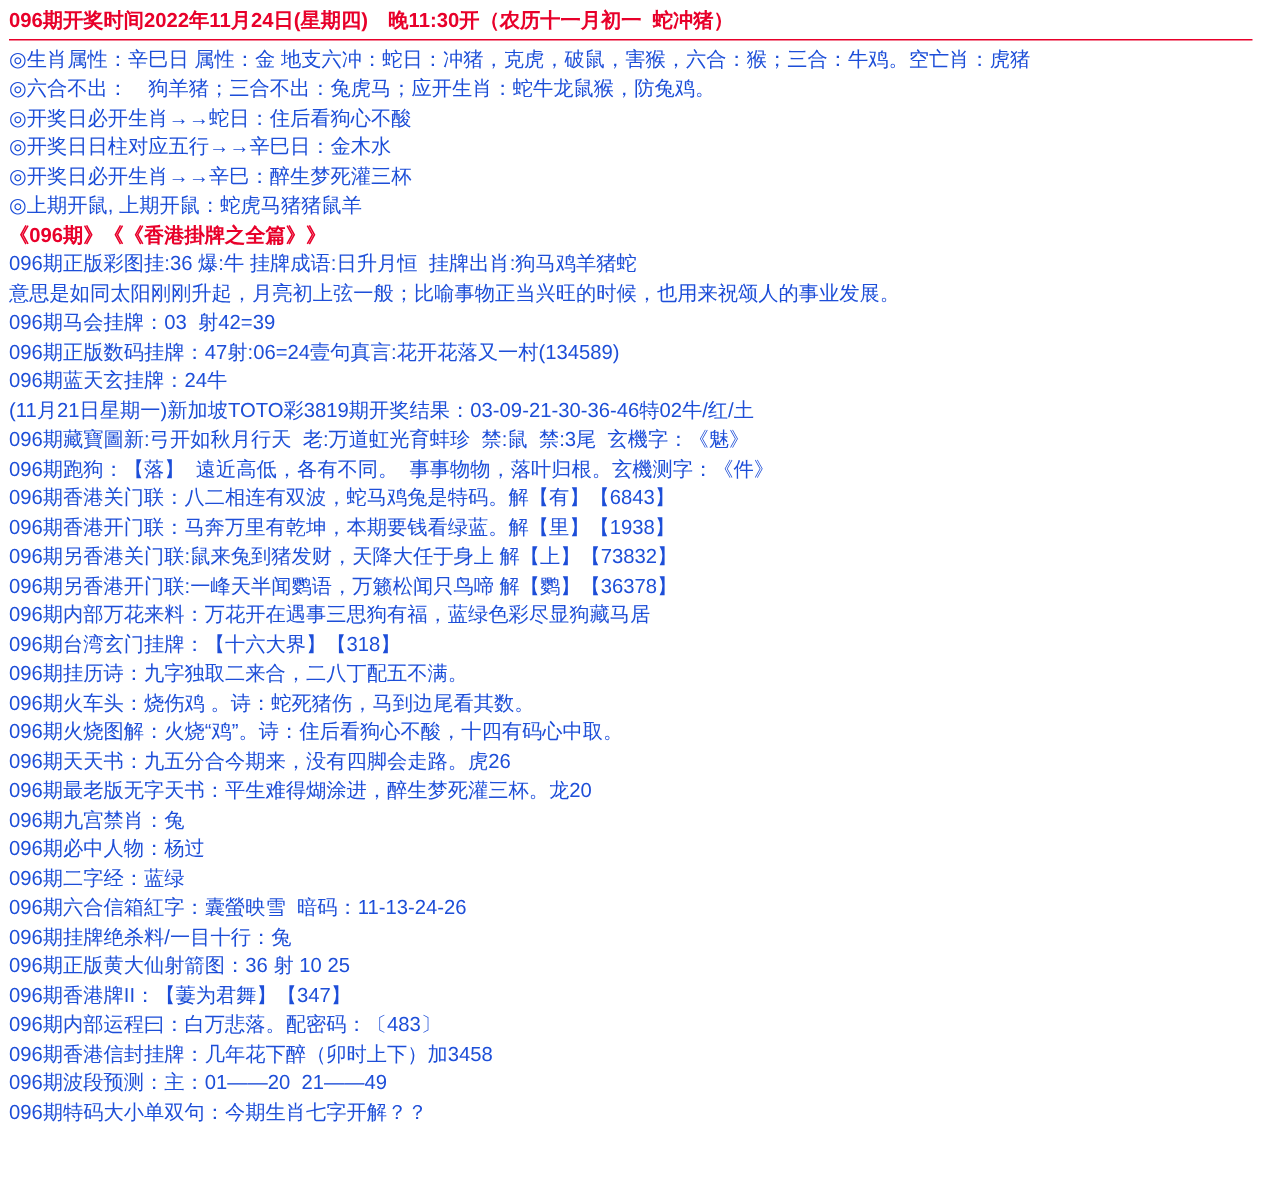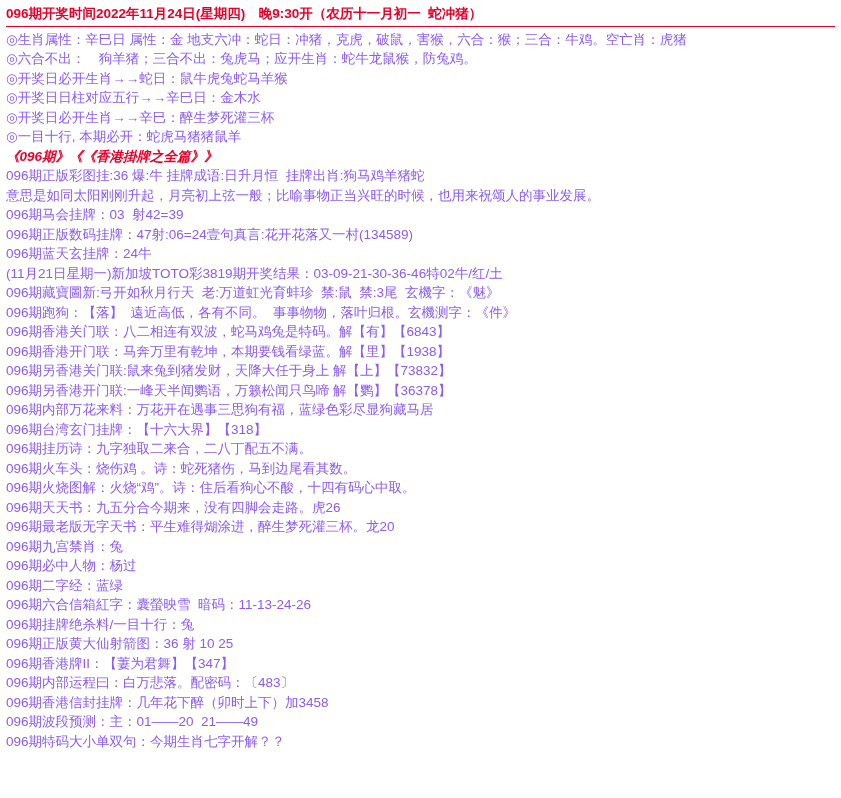--- a/index.html
+++ b/index.html
@@ -31,40 +31,39 @@
   }
   .rule {
     border: none;
     border-top: 1px solid #e8002a;
     margin: 2px 0 3px 0;
     height: 0;
   }
   .seg-title {
     color: #e8002a;
     font-weight: bold;
-    font-style: italic;
   }
   .blk {
-    color: #8b5cf6;
+    color: #1d4ed8;
   }
 </style>
 </head>
 <body>
 
 <div class="page">
 
-  <div class="line hdr-red">096期开奖时间2022年11月24日(星期四)　晚9:30开（农历十一月初一  蛇冲猪）</div>
+  <div class="line hdr-red">096期开奖时间2022年11月24日(星期四)　晚11:30开（农历十一月初一  蛇冲猪）</div>
   <hr class="rule">
 
   <div class="line blk">◎生肖属性：辛巳日 属性：金 地支六冲：蛇日：冲猪，克虎，破鼠，害猴，六合：猴；三合：牛鸡。空亡肖：虎猪</div>
   <div class="line blk">◎六合不出：　狗羊猪；三合不出：兔虎马；应开生肖：蛇牛龙鼠猴，防兔鸡。</div>
-  <div class="line blk">◎开奖日必开生肖→→蛇日：鼠牛虎兔蛇马羊猴</div>
+  <div class="line blk">◎开奖日必开生肖→→蛇日：住后看狗心不酸</div>
   <div class="line blk">◎开奖日日柱对应五行→→辛巳日：金木水</div>
   <div class="line blk">◎开奖日必开生肖→→辛巳：醉生梦死灌三杯</div>
-  <div class="line blk">◎一目十行, 本期必开：蛇虎马猪猪鼠羊</div>
+  <div class="line blk">◎上期开鼠, 上期开鼠：蛇虎马猪猪鼠羊</div>
 
   <div class="line seg-title">《096期》《《香港掛牌之全篇》》</div>
 
   <div class="line blk">096期正版彩图挂:36 爆:牛 挂牌成语:日升月恒  挂牌出肖:狗马鸡羊猪蛇</div>
   <div class="line blk">意思是如同太阳刚刚升起，月亮初上弦一般；比喻事物正当兴旺的时候，也用来祝颂人的事业发展。</div>
   <div class="line blk">096期马会挂牌：03  射42=39</div>
   <div class="line blk">096期正版数码挂牌：47射:06=24壹句真言:花开花落又一村(134589)</div>
   <div class="line blk">096期蓝天玄挂牌：24牛</div>
   <div class="line blk">(11月21日星期一)新加坡TOTO彩3819期开奖结果：03-09-21-30-36-46特02牛/红/土</div>
   <div class="line blk">096期藏寶圖新:弓开如秋月行天  老:万道虹光育蚌珍  禁:鼠  禁:3尾  玄機字：《魅》</div>

